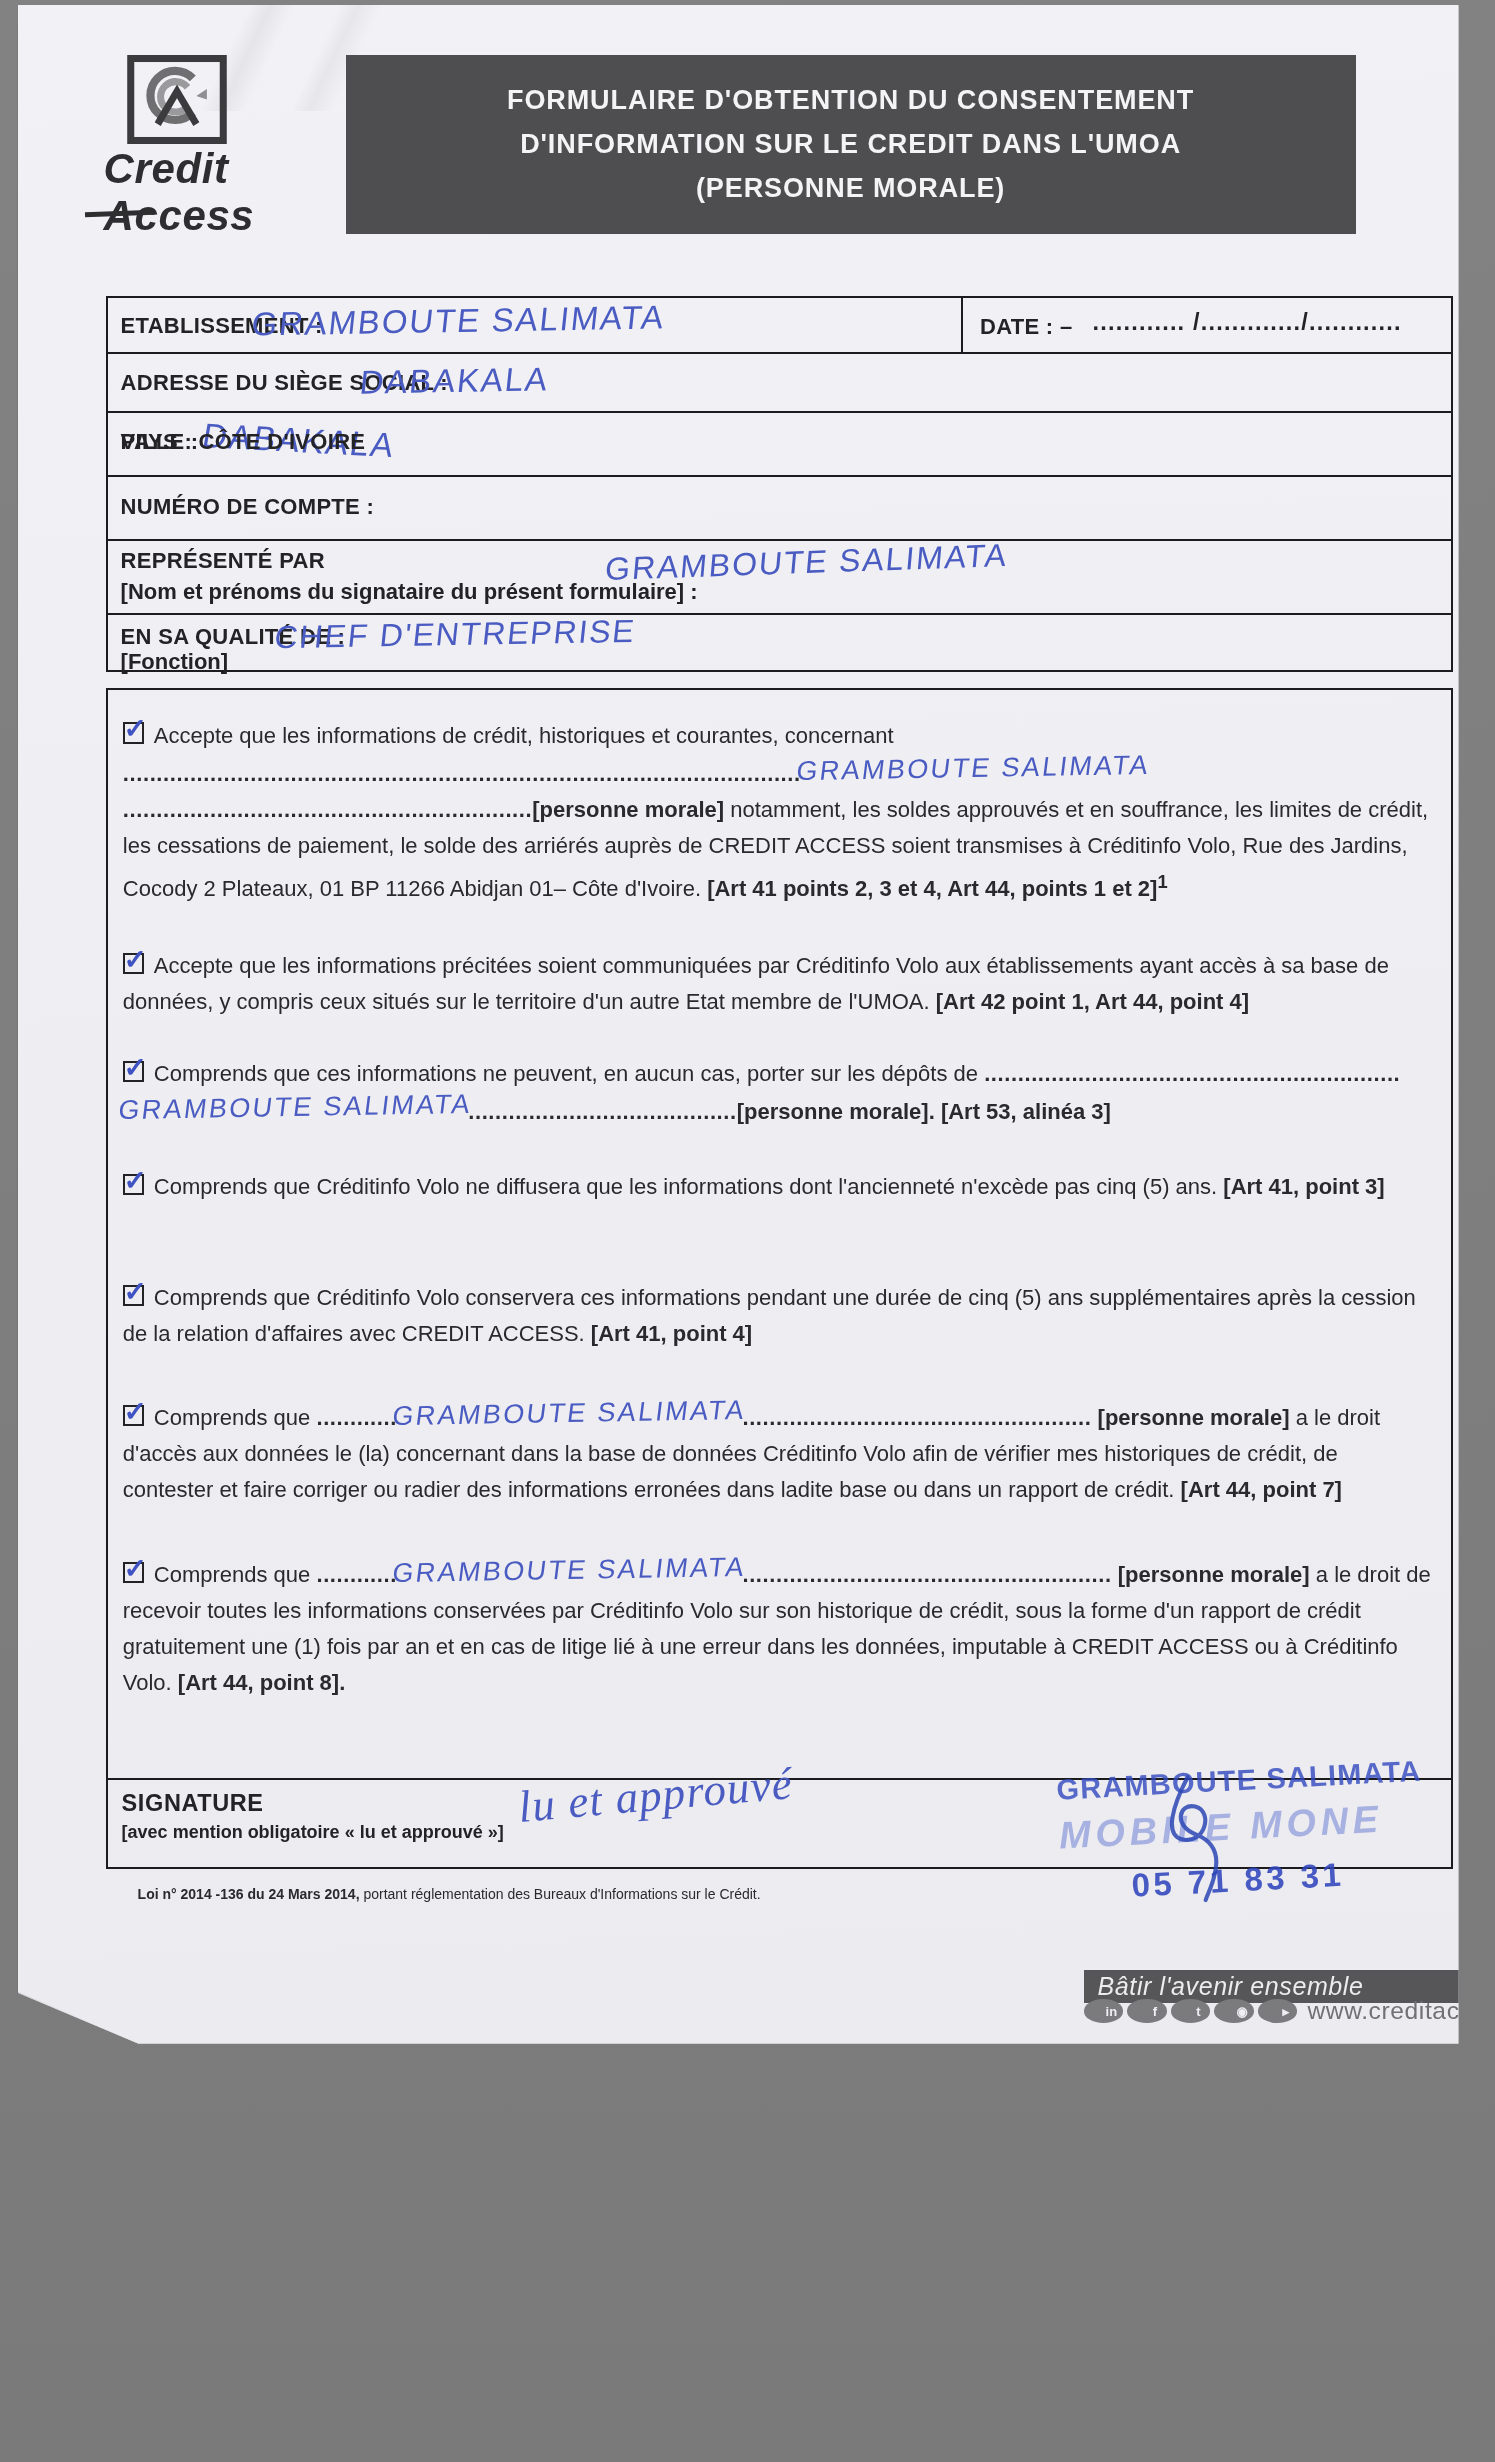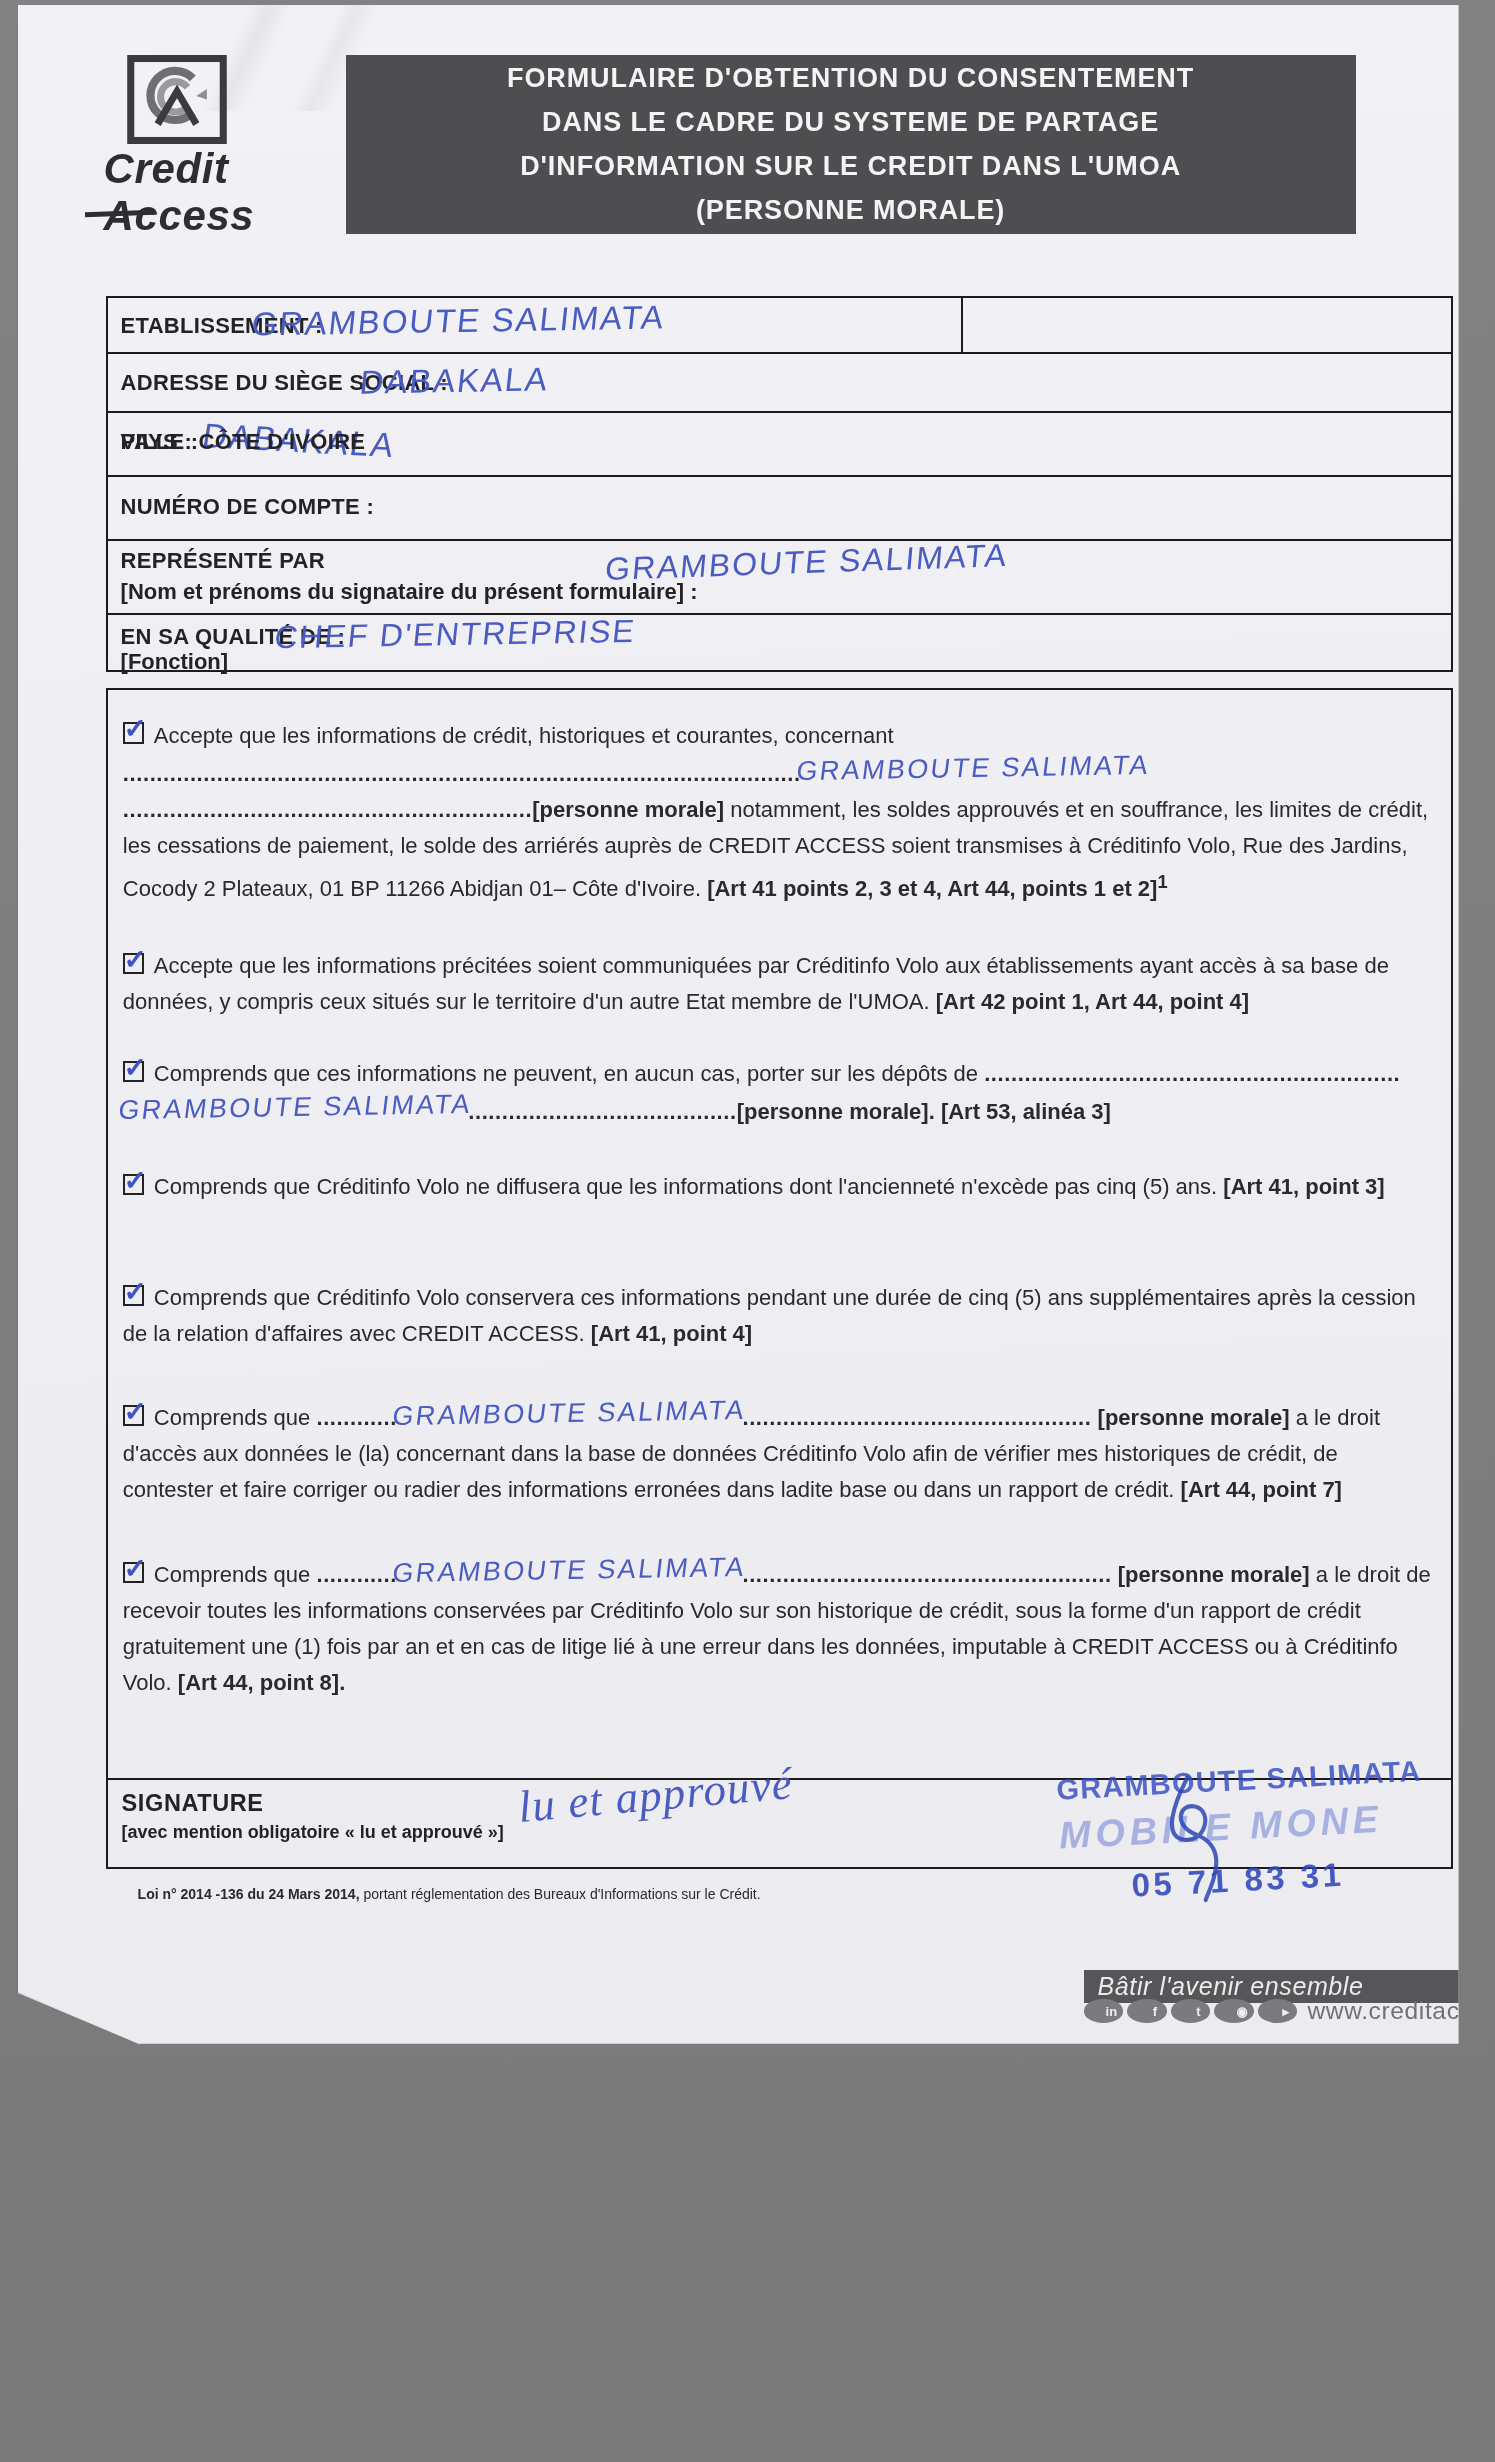--- a/index.html
+++ b/index.html
@@ -119,30 +119,33 @@
         <path d="M52 118 L85 62 L118 118" fill="none" stroke="#3b3b3d" stroke-width="12"></path>
         <path d="M118 70 L136 58 L136 76 Z" fill="#8f8f91"></path>
       </svg>
       <div class="brand1">Credit</div>
       <div class="brand2">Access</div>
       <div class="brand-bar"></div>
     </div>
 
     <div class="banner">
       <div>FORMULAIRE D'OBTENTION DU CONSENTEMENT</div>
-      <div>DANS LE CADRE DU SYSTEME DE PARTAGE</div>
       <div>D'INFORMATION SUR LE CREDIT DANS L'UMOA</div>
       <div>(PERSONNE MORALE)</div>
     </div>
 
     <div class="ftable">
       <div class="frow r1">
         <div class="cleft">
           <span class="lbl">ETABLISSEMENT :</span>
           <span class="hand hw-etab">GRAMBOUTE SALIMATA</span>
+        </div>
+        <div class="cright">
+          <span class="lbl">DATE : –</span>
+          <span class="dotted">............ /............./............</span>
         </div>
       </div>
       <div class="frow r2">
         <span class="lbl">ADRESSE DU SIÈGE SOCIAL :</span>
         <span class="hand hw-adresse">DABAKALA</span>
       </div>
       <div class="frow r3">
         <span class="lbl">VILLE :</span>
         <span class="hand hw-ville">DABAKALA</span>
         <span class="lbl lbl-pays">PAYS : CÔTE D'IVOIRE</span>

